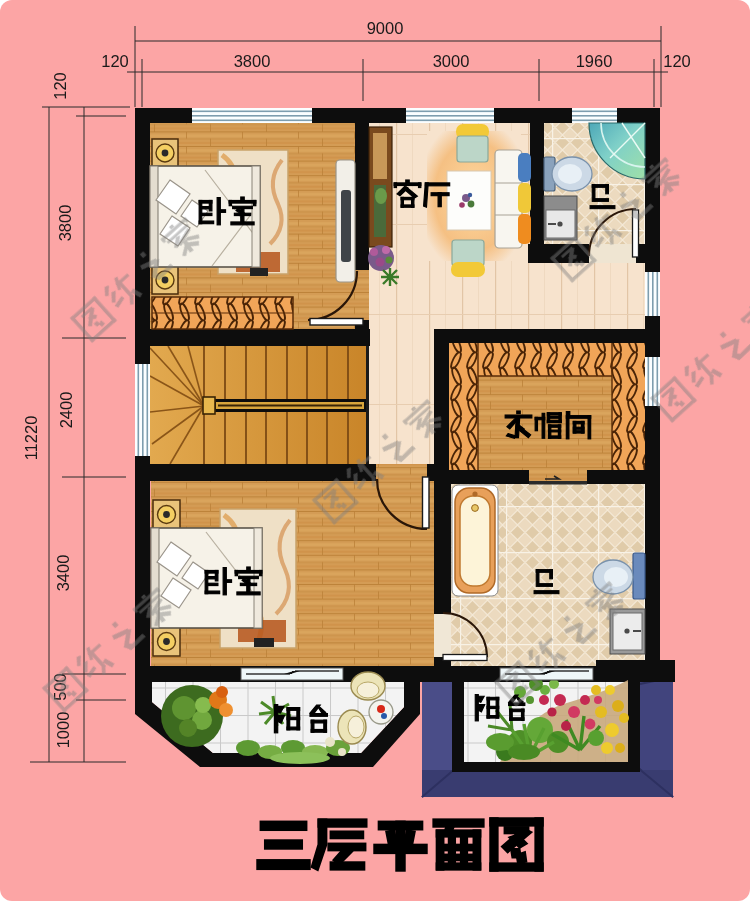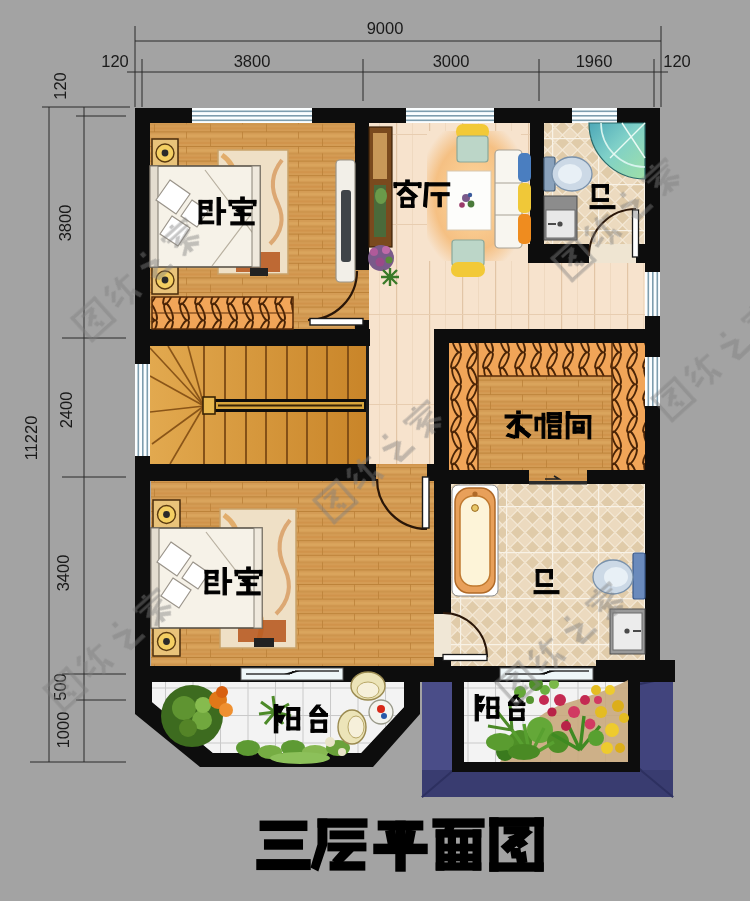--- a/index.html
+++ b/index.html
@@ -1,16 +1,16 @@
 <!DOCTYPE html>
 <html><head>
 <meta charset="utf-8">
 <style>
 html,body{margin:0;padding:0;background:#fff;}
-#page{position:relative;width:750px;height:901px;background:#a3a3a3;overflow:hidden;font-family:"Liberation Sans",sans-serif;}
+#page{position:relative;width:750px;height:901px;background:#fca5a5;overflow:hidden;font-family:"Liberation Sans",sans-serif;border-radius:12px;}
 </style>
 </head>
 <body>
 <div id="page">
 <svg width="750" height="901" viewBox="0 0 750 901" xmlns="http://www.w3.org/2000/svg">
 <defs>
 
 <pattern id="woodH" width="56" height="14.6" patternUnits="userSpaceOnUse">
   <rect width="56" height="14.6" fill="#d49c55"></rect>
   <rect y="0" width="56" height="0.9" fill="#bb8138"></rect>

